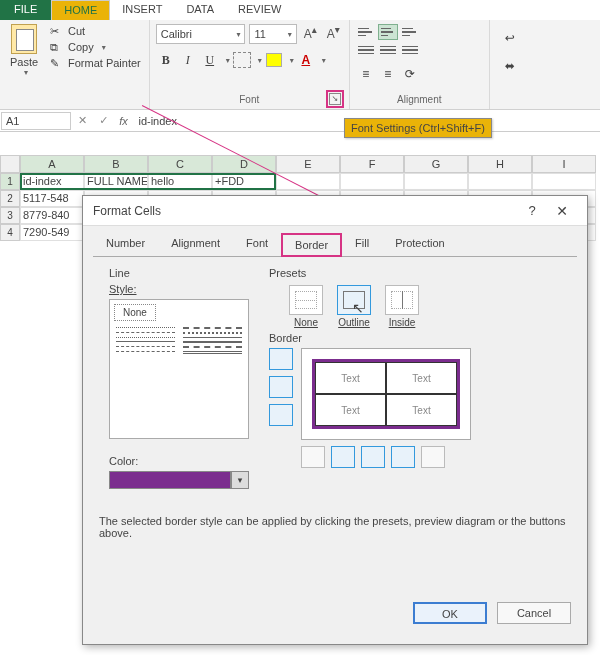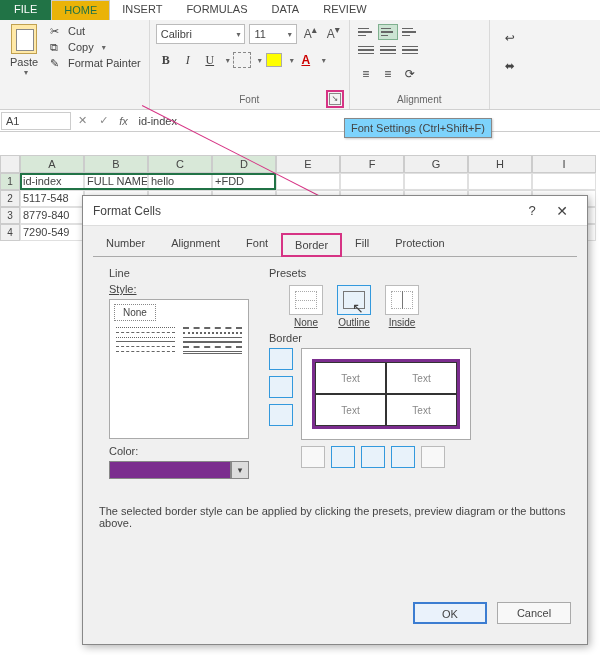--- a/index.html
+++ b/index.html
@@ -46,21 +46,21 @@
   .align-bot { display: flex; gap: 2px; }
   
   
   .fbar { display: flex; align-items: center; border-bottom: 1px solid #ccc; height: 22px; }
   .namebox { width: 70px; border: 1px solid #ccc; padding: 2px 4px; font-size: 11px; margin: 1px; }
   .fx { width: 18px; text-align: center; font-style: italic; font-size: 11px; color: #666; }
   .fbar-in { flex: 1; padding: 2px 6px; font-size: 11px; }
   .fbar-x { padding: 0 6px; color: #888; }
   
   
-  .tooltip { position: absolute; left: 344px; top: 118px; background: #7dd3fc; border: 1px solid #888; padding: 3px 6px; font-size: 11px; box-shadow: 1px 1px 2px rgba(0,0,0,0.2); z-index: 5; }
+  .tooltip { position: absolute; left: 344px; top: 118px; background: #eab308; border: 1px solid #888; padding: 3px 6px; font-size: 11px; box-shadow: 1px 1px 2px rgba(0,0,0,0.2); z-index: 5; }
   
   
   .gridwrap { position: absolute; top: 155px; left: 0; right: 0; }
   .gh { display: flex; }
   .corner { width: 20px; height: 18px; background: #f0f0f0; border: 1px solid #ccc; }
   .ch { width: 64px; height: 18px; background: #f0f0f0; border: 1px solid #ccc; text-align: center; font-size: 11px; line-height: 16px; color: #444; }
   .ch.sel { background: #d8e8d8; }
   .gr { display: flex; }
   .rh { width: 20px; height: 17px; background: #f0f0f0; border: 1px solid #ccc; text-align: center; font-size: 10px; line-height: 15px; }
   .rh.sel { background: #d8e8d8; }
@@ -115,21 +115,20 @@
   
   .line { position: absolute; background: #d63384; z-index: 6; }
 </style>
 </head>
 <body>
 
 <div class="ribbon-tabs">
   <div class="file-tab">FILE</div>
   <div class="tab active">HOME</div>
   <div class="tab">INSERT</div>
-  <div class="tab">FORMULAS</div>
   <div class="tab">DATA</div>
   <div class="tab">REVIEW</div>
 </div>
 
 <div class="ribbon-body">
 
   <div class="group">
     <div class="clip-row">
       <div class="paste-big">
         <div class="paste-icon"></div>
@@ -338,21 +337,21 @@
           <div class="sl" style="border-top-style:dotted"></div>
             <div class="sl" style="border-top-style:solid"></div>
           <div class="sl" style="border-top-style:solid"></div>
             <div class="sl" style="border-top-style:solid;border-top-width:2px"></div>
           <div class="sl" style="border-top-style:dashed"></div>
             <div class="sl" style="border-top-style:dashed;border-top-width:2.5px"></div>
           <div class="sl" style="border-top-style:dashed"></div>
             <div class="sl" style="border-top-style:double;border-top-width:3px"></div>
         </div>
       </div>
-      <div class="sect-label" style="margin-top:6px;">Color:</div>
+      <div class="sect-label" style="margin-top:16px;">Color:</div>
       <div class="color-sel">
         <div class="color-sw"></div>
         <div class="color-dd">▾</div>
       </div>
     </div>
     <div class="col-right">
       <div class="sect-label">Presets</div>
       <div class="presets">
         <div class="preset">
             <div class="preset-icn pi-grid"></div>

